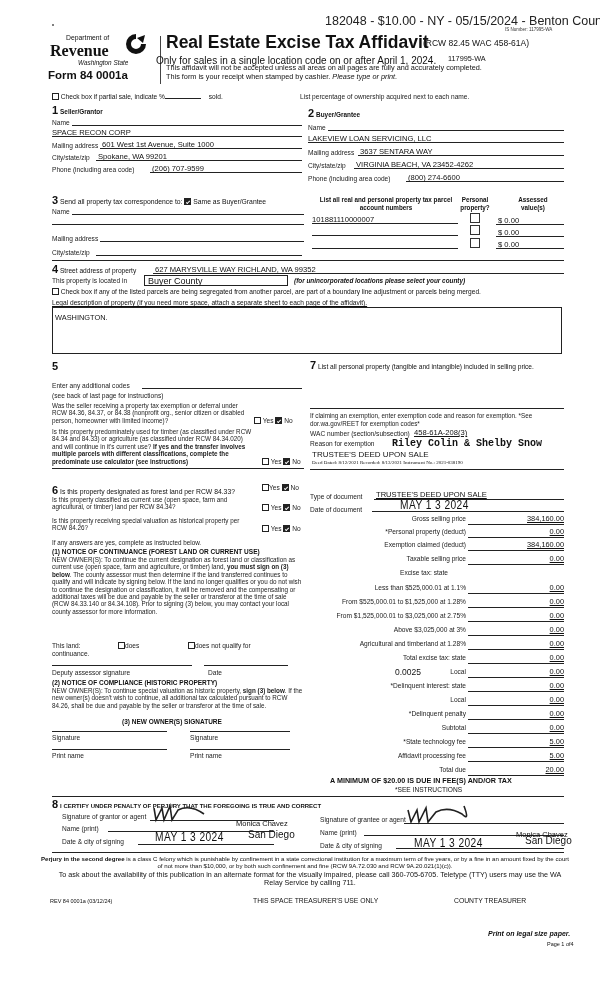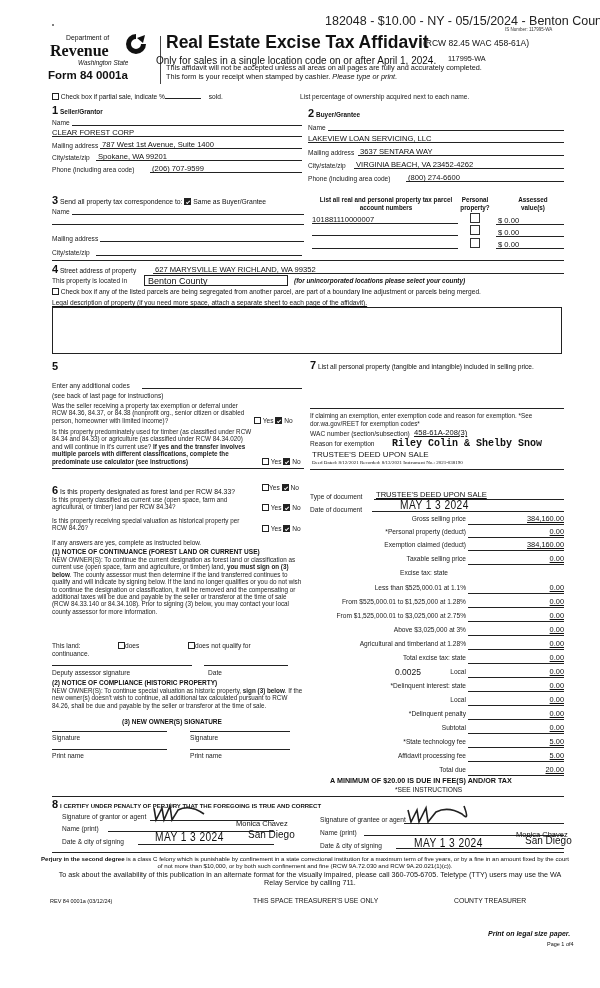--- a/index.html
+++ b/index.html
@@ -60,24 +60,24 @@
 </div>
 <div class="abs lbl" style="left:300px; top:93px;">List percentage of ownership acquired next to each name.</div>
 
 <div class="abs" style="left:52px; top:104px; width:250px; height:82px;">
   <div class="abs" style="left:0; top:0; white-space:nowrap;">
     <span class="secnum">1</span>
     <span class="bold" style="font-size:6.4px;">Seller/Grantor</span>
   </div>
   <div class="abs lbl" style="left:0; top:15px;">Name</div>
   <div class="abs ul" style="left:20px; top:14px; width:230px; height:8px;"></div>
-  <div class="abs fill" style="left:0; top:24px;">CLEAR FOREST CORP</div>
+  <div class="abs fill" style="left:0; top:24px;">SPACE RECON CORP</div>
   <div class="abs ul" style="left:0; top:24px; width:250px; height:9px;"></div>
   <div class="abs lbl" style="left:0; top:38px;">Mailing address</div>
-  <div class="abs fill" style="left:50px; top:36px;">787 West 1st Avenue, Suite 1400</div>
+  <div class="abs fill" style="left:50px; top:36px;">601 West 1st Avenue, Suite 1000</div>
   <div class="abs ul" style="left:48px; top:36px; width:202px; height:9px;"></div>
   <div class="abs lbl" style="left:0; top:50px;">City/state/zip</div>
   <div class="abs fill" style="left:46px; top:48px;">Spokane, WA 99201</div>
   <div class="abs ul" style="left:44px; top:48px; width:206px; height:9px;"></div>
   <div class="abs lbl" style="left:0; top:62px;">Phone (including area code)</div>
   <div class="abs fill" style="left:100px; top:60px;">(206) 707-9599</div>
   <div class="abs ul" style="left:98px; top:60px; width:152px; height:9px;"></div>
 </div>
 
 <div class="abs" style="left:308px; top:104px; width:256px; height:90px;">
@@ -140,28 +140,29 @@
 
 <div class="abs" style="left:52px; top:262px; width:512px; height:92px;">
   <div class="abs ul" style="left:0; top:-2px; width:512px; height:1px;"></div>
   <div class="abs" style="left:0; top:1px; white-space:nowrap; font-size:6.6px;">
     <span class="secnum">4</span>
     <span>Street address of property</span>
   </div>
   <div class="abs fill" style="left:103px; top:3px;">627 MARYSVILLE WAY RICHLAND, WA 99352</div>
   <div class="abs ul" style="left:101px; top:3px; width:411px; height:9px;"></div>
   <div class="abs lbl" style="left:0; top:15px;">This property is located in</div>
-  <div class="boxfield" style="left:92px; top:13px; width:144px; height:11px; line-height:10px;">Benton County</div>
+  <div class="boxfield" style="left:92px; top:13px; width:144px; height:11px; line-height:10px;">Buyer County</div>
   <div class="abs" style="left:242px; top:15px; font-style:italic; font-weight:bold; font-size:6.4px; white-space:nowrap;">(for unincorporated locations please select your county)</div>
   <div class="abs" style="left:0; top:26px; white-space:nowrap; font-size:6.6px;">
     <span class="cb"></span>
     <span>Check box if any of the listed parcels are being segregated from another parcel, are part of a boundary line adjustment or parcels being merged.</span>
   </div>
   <div class="abs" style="left:0; top:37px; font-size:6.6px; white-space:nowrap; text-decoration:underline;">Legal description of property (if you need more space, attach a separate sheet to each page of the affidavit).</div>
   <div class="abs" style="left:0; top:45px; width:510px; height:47px; border:1px solid #222; padding:5px 2px; font-size:7.4px; line-height:10px;">
+    <div style="white-space:pre;">WASHINGTON.</div>
   </div>
 </div>
 
 <div class="abs" style="left:52px; top:360px; width:252px; height:125px;">
   <div class="abs secnum" style="left:0; top:0;">5</div>
   <div class="abs lbl" style="left:0; top:22px;">Enter any additional codes</div>
   <div class="abs ul" style="left:90px; top:21px; width:160px; height:8px;"></div>
   <div class="abs lbl" style="left:0; top:32px;">(see back of last page for instructions)</div>
   <div class="abs sm" style="left:0; top:42px; width:200px; line-height:7.4px;">Was the seller receiving a property tax exemption or deferral under RCW 84.36, 84.37, or 84.38 (nonprofit org., senior citizen or disabled person, homeowner with limited income)?</div>
   <div class="abs lbl" style="left:202px; top:57px;">

